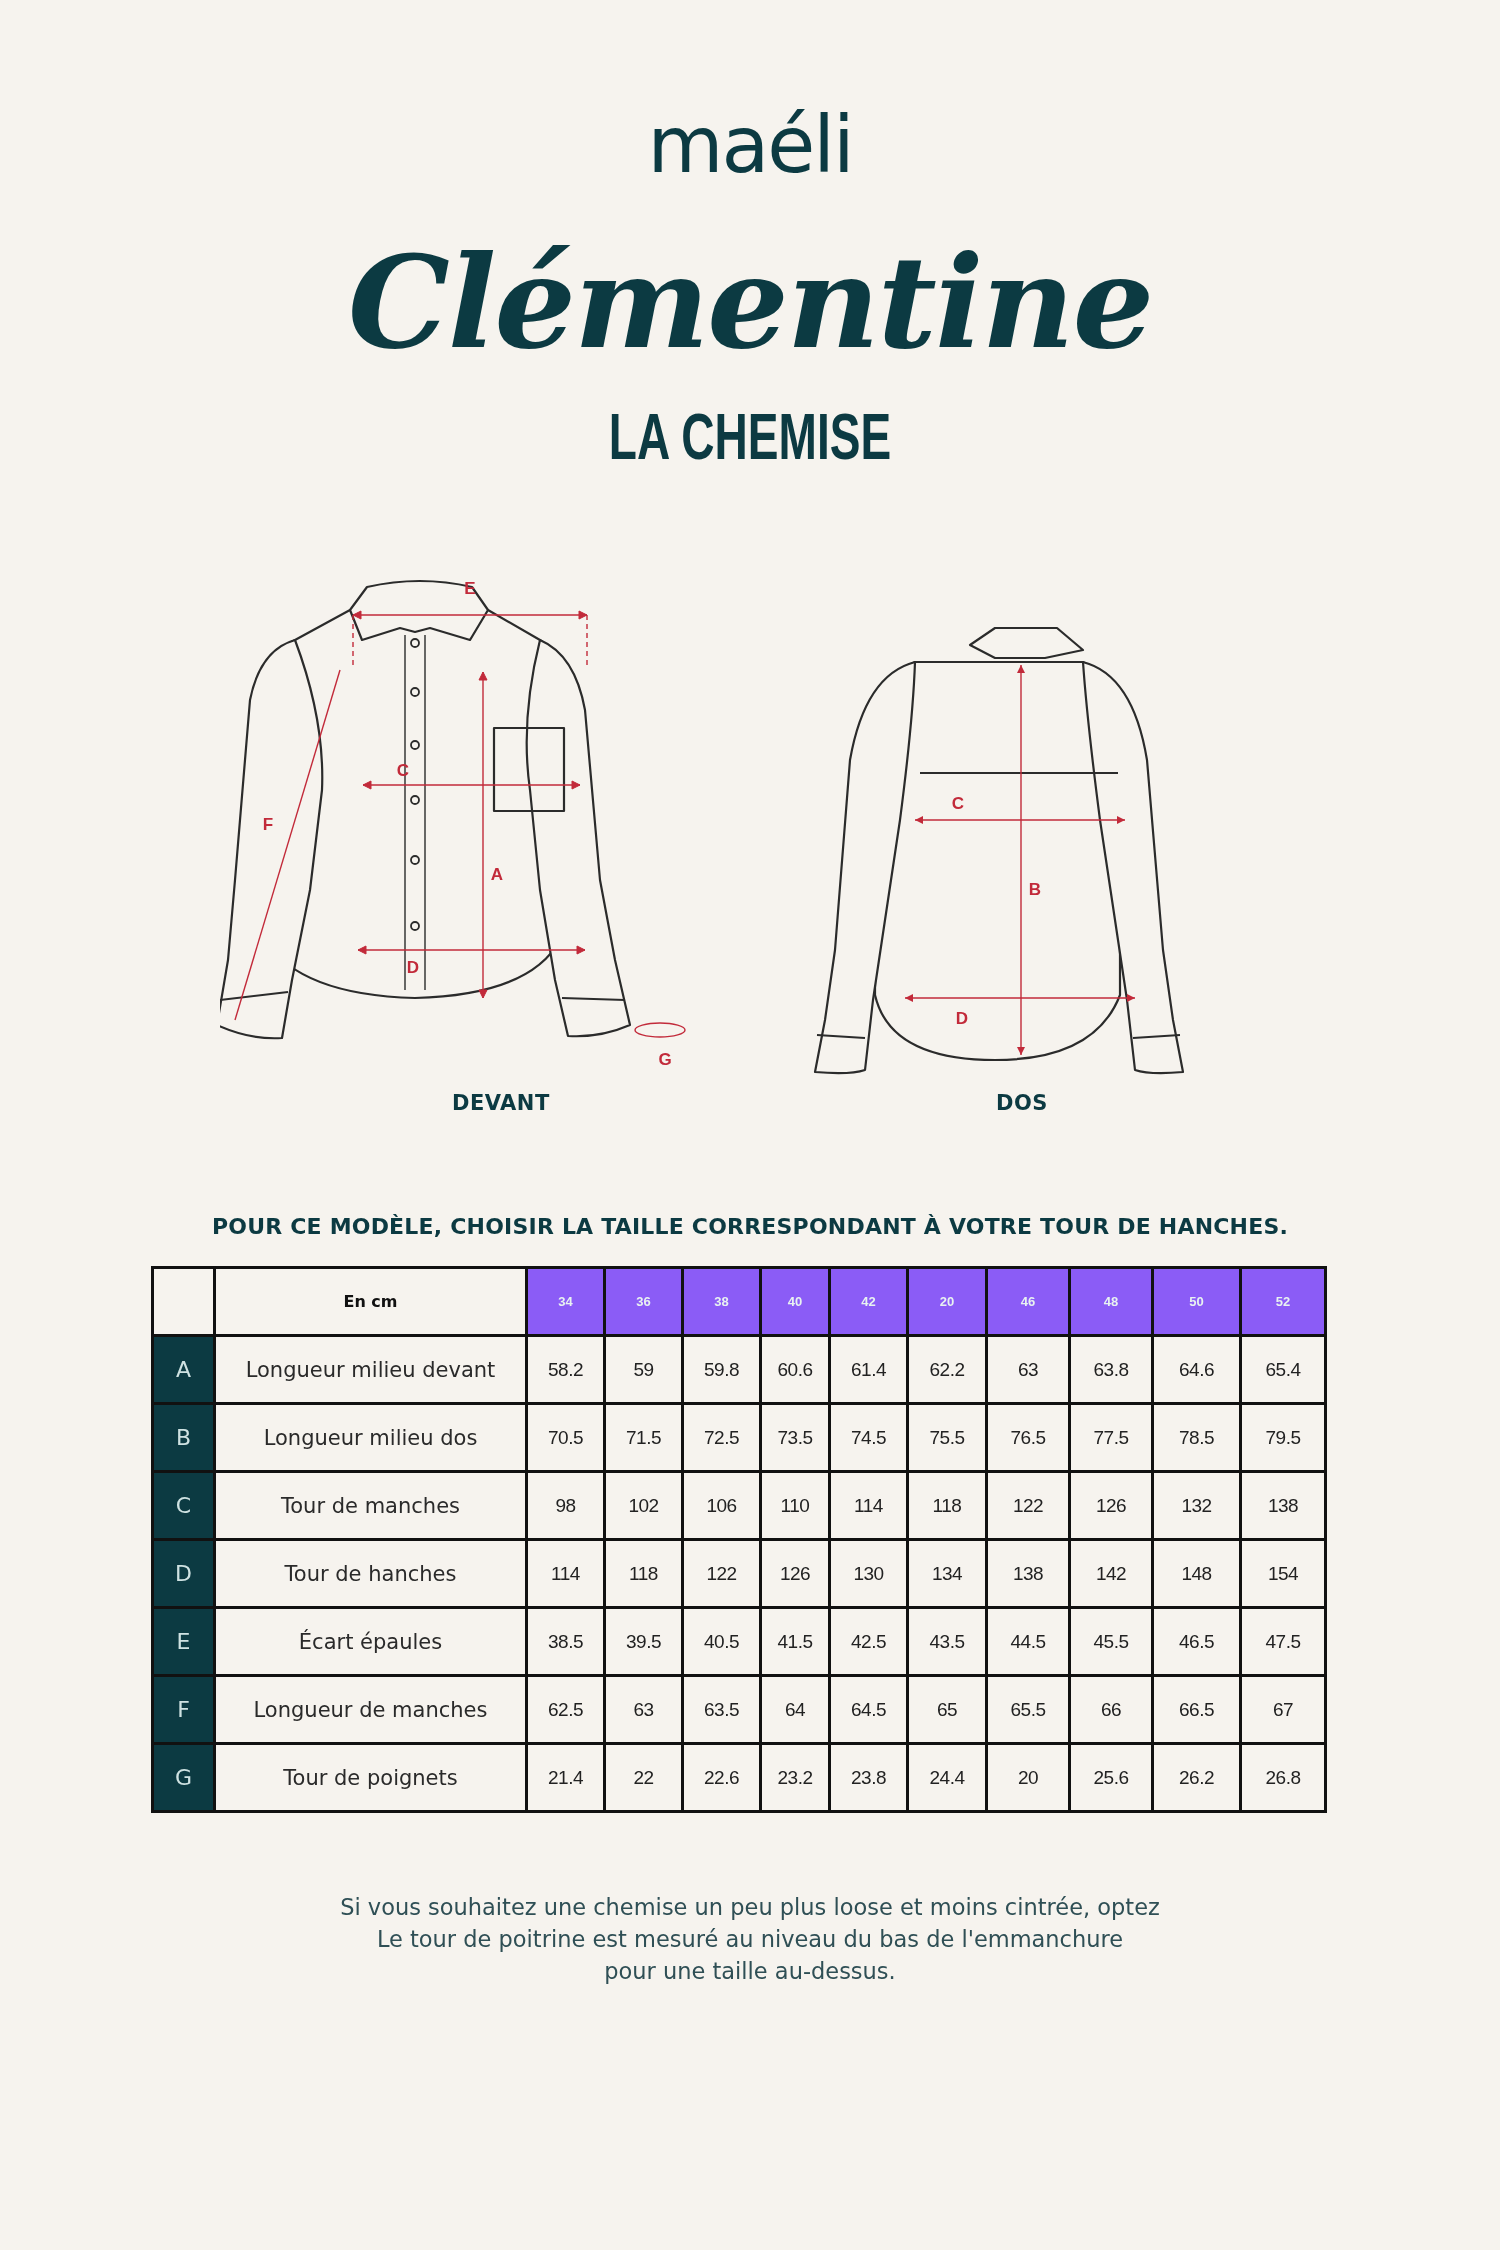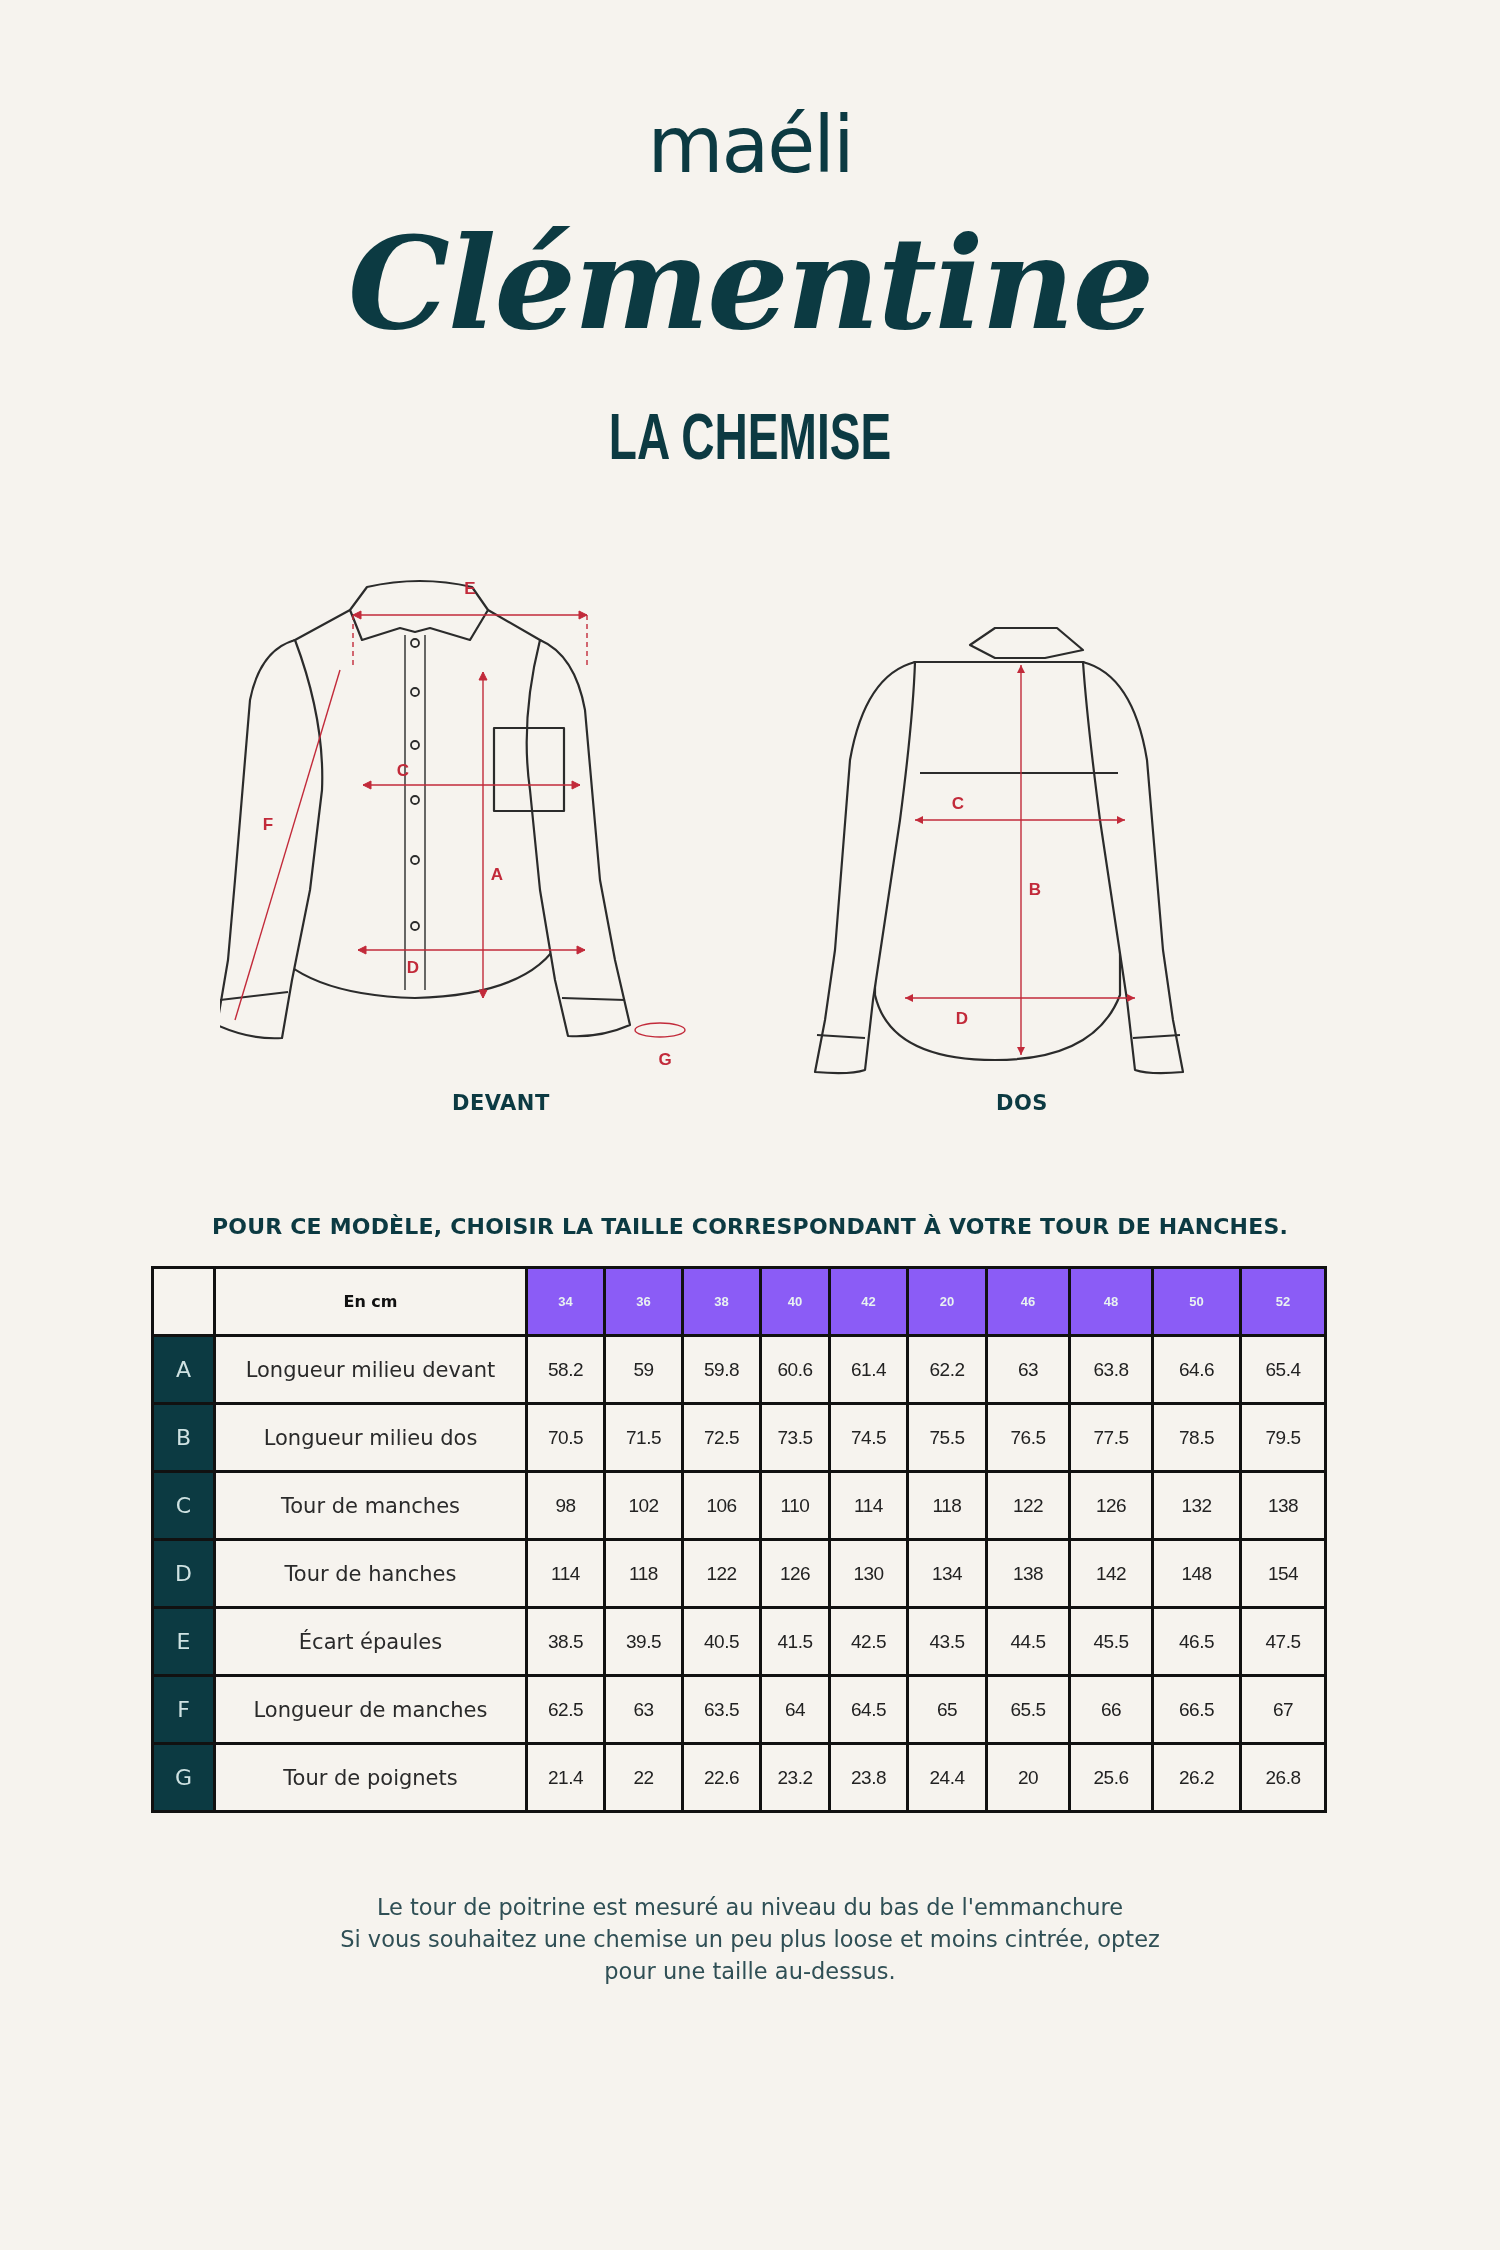--- a/index.html
+++ b/index.html
@@ -12,21 +12,21 @@
     overflow: hidden;
   }
   .logo {
     position: absolute; left: 0; width: 1500px; top: 100px;
     text-align: center;
     font-family: "DejaVu Sans", sans-serif;
     font-size: 78px; font-weight: 500; letter-spacing: -2px;
     color: #0c3a42;
   }
   .title {
-    position: absolute; left: 0; width: 1500px; top: 208px;
+    position: absolute; left: 0; width: 1500px; top: 227px;
     text-align: center;
     font-family: "DejaVu Serif", serif;
     font-style: italic; font-weight: bold;
     font-size: 128px; letter-spacing: -2px;
     color: #0c3a42;
   }
   .subtitle {
     position: absolute; left: 0; width: 1500px; top: 400px;
     text-align: center;
     font-family: "Liberation Sans", sans-serif;
@@ -285,16 +285,16 @@
         <td class="val">24.4</td>
         <td class="val">20</td>
         <td class="val">25.6</td>
         <td class="val">26.2</td>
         <td class="val">26.8</td>
       </tr>
     </tbody>
 </table>
 
 <div class="notes">
+  <div>Si vous souhaitez une chemise un peu plus loose et moins cintrée, optez</div>
   <div>Le tour de poitrine est mesuré au niveau du bas de l'emmanchure</div>
-  <div>Si vous souhaitez une chemise un peu plus loose et moins cintrée, optez</div>
   <div>pour une taille au-dessus.</div>
 </div>
 
 </body></html>

